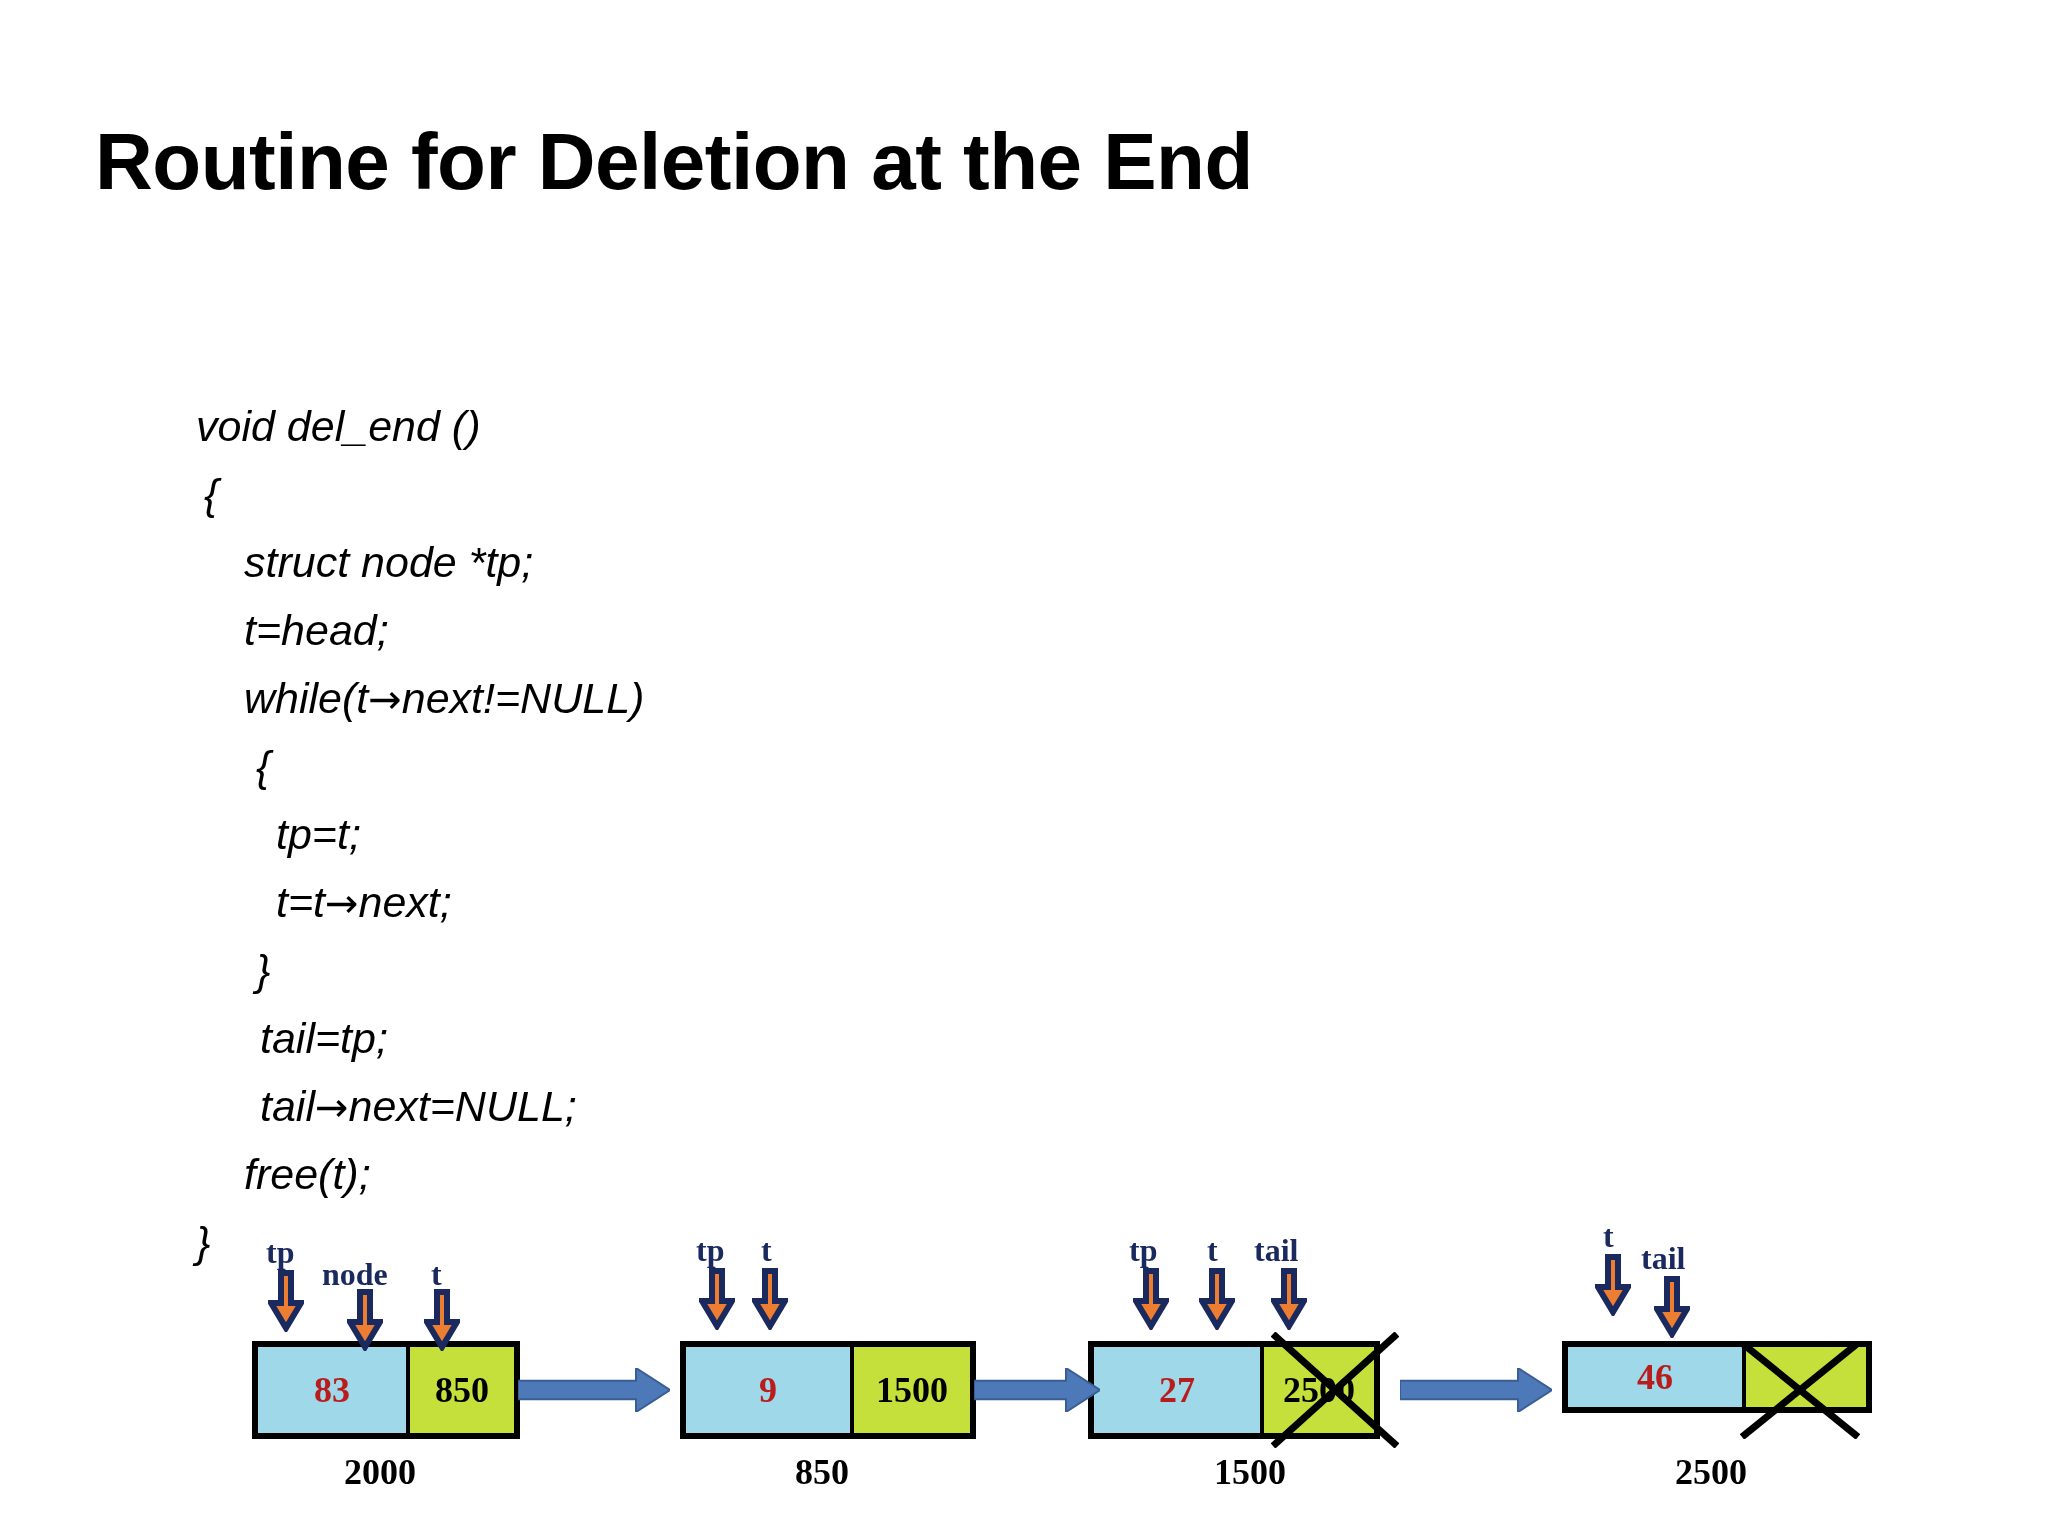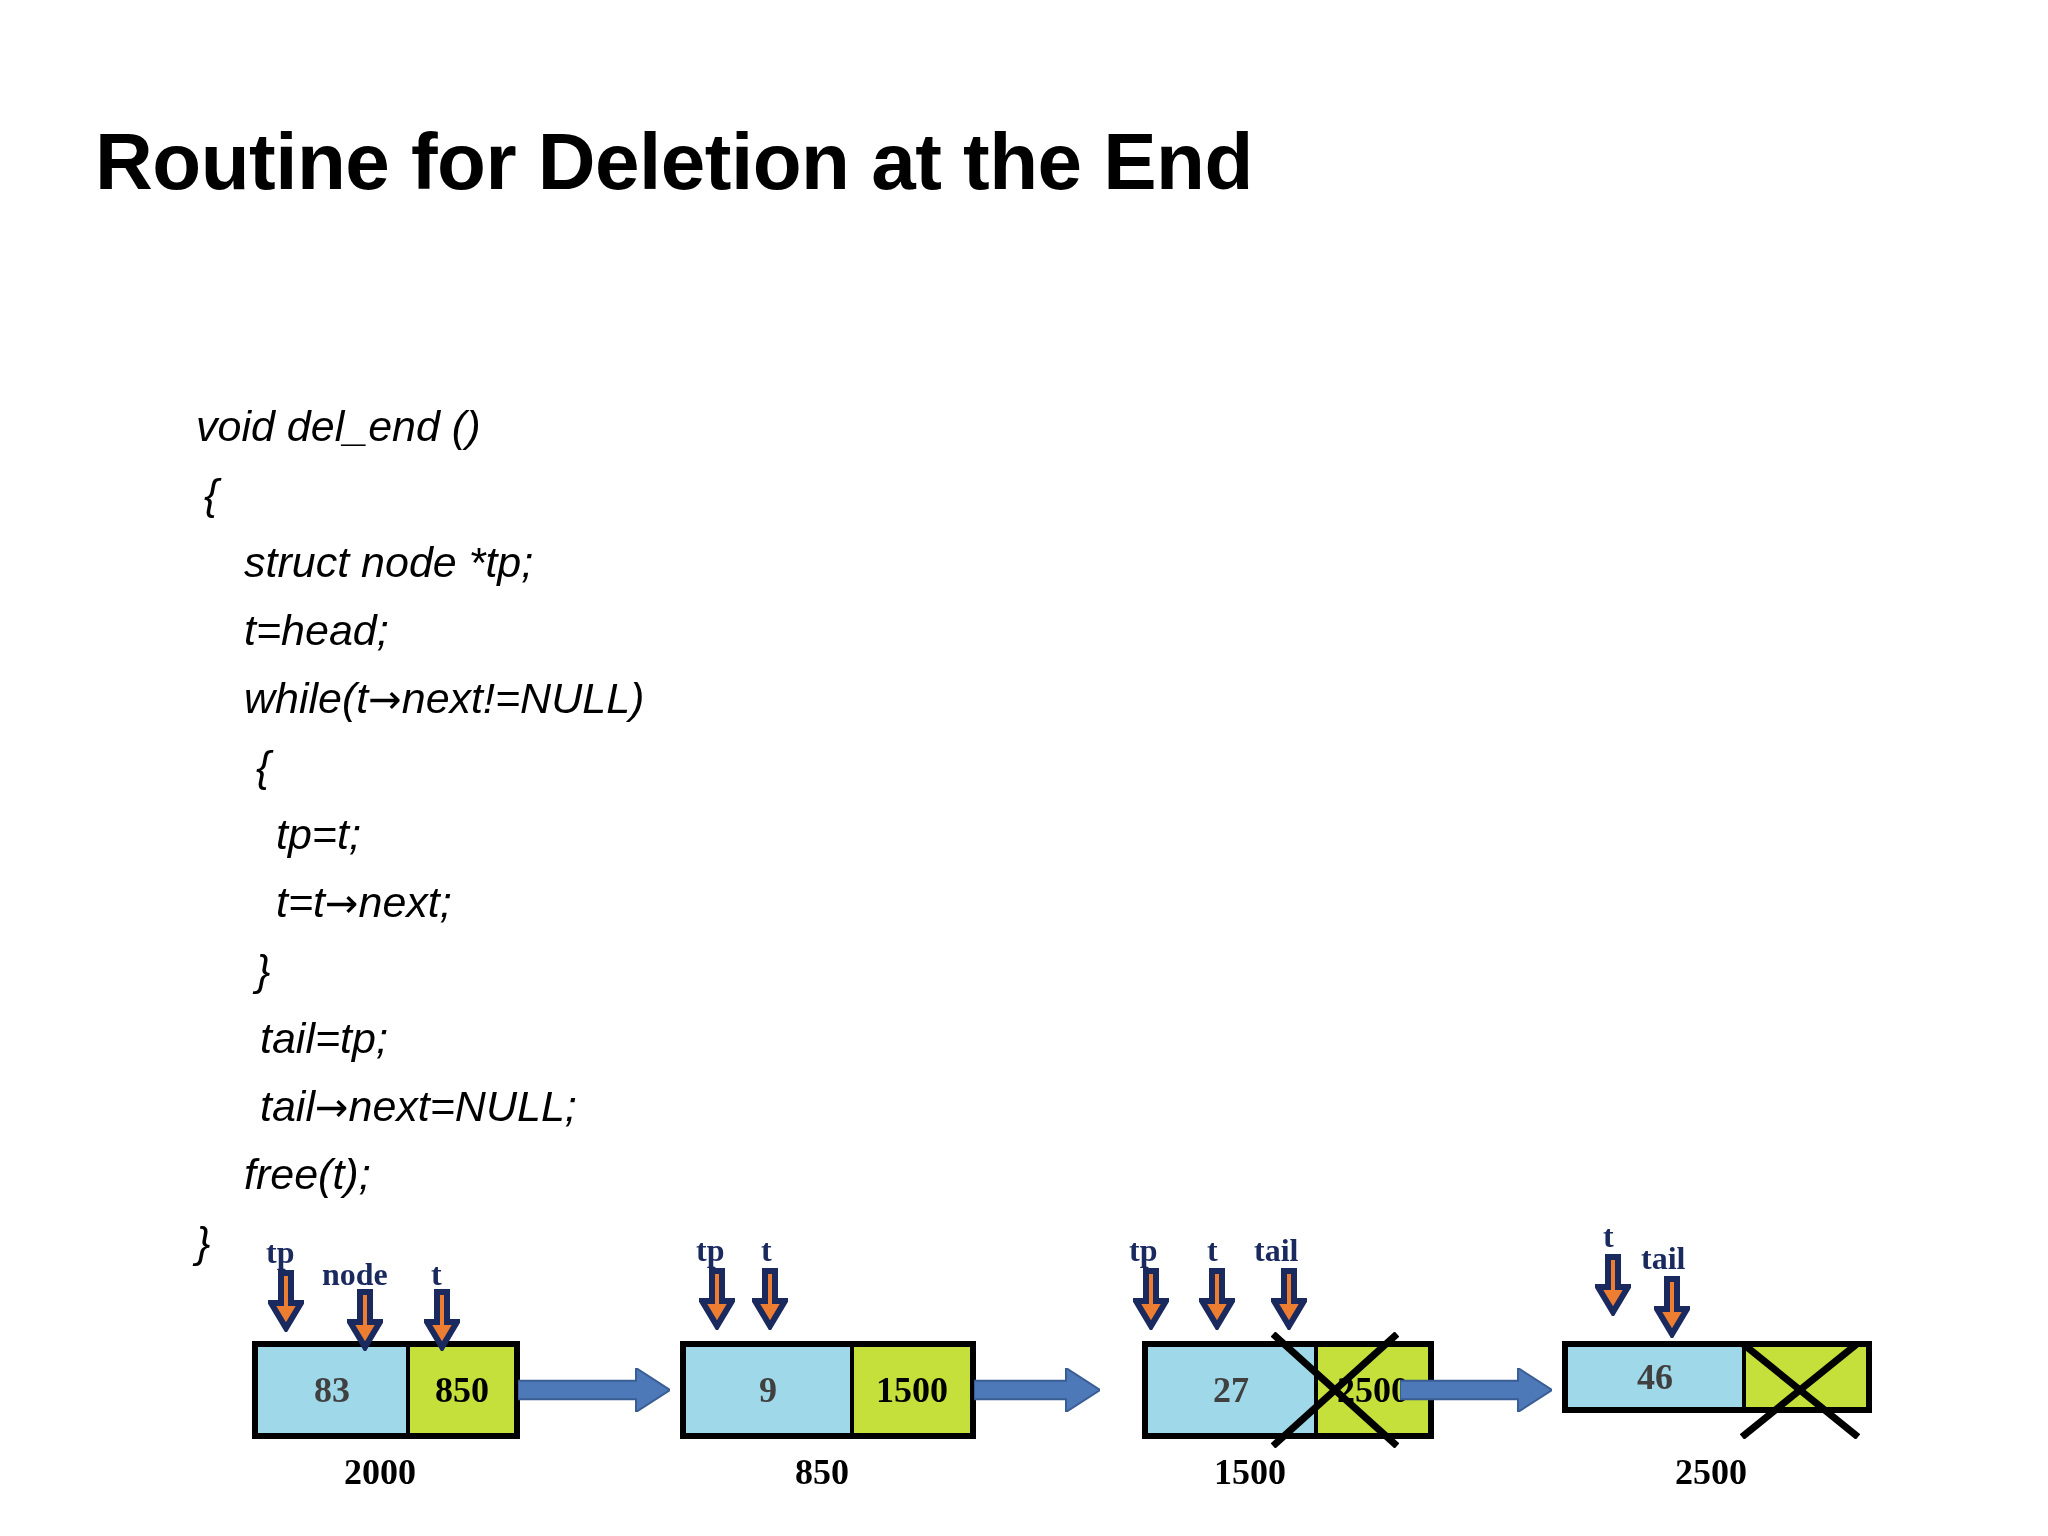--- a/index.html
+++ b/index.html
@@ -70,21 +70,21 @@
     pointer-events: auto;
   }
   .ll-data {
     background: #9FD8E8;
     display: flex;
     align-items: center;
     justify-content: center;
     font-family: "Liberation Serif", serif;
     font-weight: bold;
     font-size: 36px;
-    color: #404040;
+    color: #b91c1c;
     box-sizing: border-box;
     border-right: 4px solid #000000;
   }
   .ll-next {
     background: #C5E03A;
     display: flex;
     align-items: center;
     justify-content: center;
     font-family: "Liberation Serif", serif;
     font-weight: bold;
@@ -168,21 +168,21 @@
     </div>
     <div class="ll-addr" style="left: 680px; top: 1451px; width: 284px;">850</div>
     <div class="ptr-label" style="left: 696px; top: 1232px;">tp</div>
     <div class="ptr-arrow" style="left: 699px; top: 1268px;"><svg viewBox="0 0 36 62" width="36" height="62">
         <path d="M13 3 L23 3 L23 33 L33 33 L18 58 L3 33 L13 33 Z" fill="#ED7D31" stroke="#1B2A5E" stroke-width="6" stroke-linejoin="miter"></path>
       </svg></div>
     <div class="ptr-label" style="left: 761px; top: 1232px;">t</div>
     <div class="ptr-arrow" style="left: 752px; top: 1268px;"><svg viewBox="0 0 36 62" width="36" height="62">
         <path d="M13 3 L23 3 L23 33 L33 33 L18 58 L3 33 L13 33 Z" fill="#ED7D31" stroke="#1B2A5E" stroke-width="6" stroke-linejoin="miter"></path>
       </svg></div>
-    <div class="ll-node" style="left: 1142px; top: 1341px; height: 98px;">
+    <div class="ll-node" style="left: 1088px; top: 1341px; height: 98px;">
       <div class="ll-data" style="width: 170px; background: rgb(159, 216, 232);">27</div>
       <div class="ll-next" style="width: 110px; background: rgb(197, 224, 58);">
         <span>2500</span>
       </div>
     </div>
     <div class="cross-x" style="left: 1271px; top: 1332px; width: 128px; height: 116px;"><svg viewBox="0 0 128 116" width="128" height="116">
         <line x1="2" y1="2" x2="126" y2="114" stroke="#000000" stroke-width="7"></line>
         <line x1="126" y1="2" x2="2" y2="114" stroke="#000000" stroke-width="7"></line>
       </svg></div>
     <div class="ll-addr" style="left: 1110px; top: 1451px; width: 280px;">1500</div>

